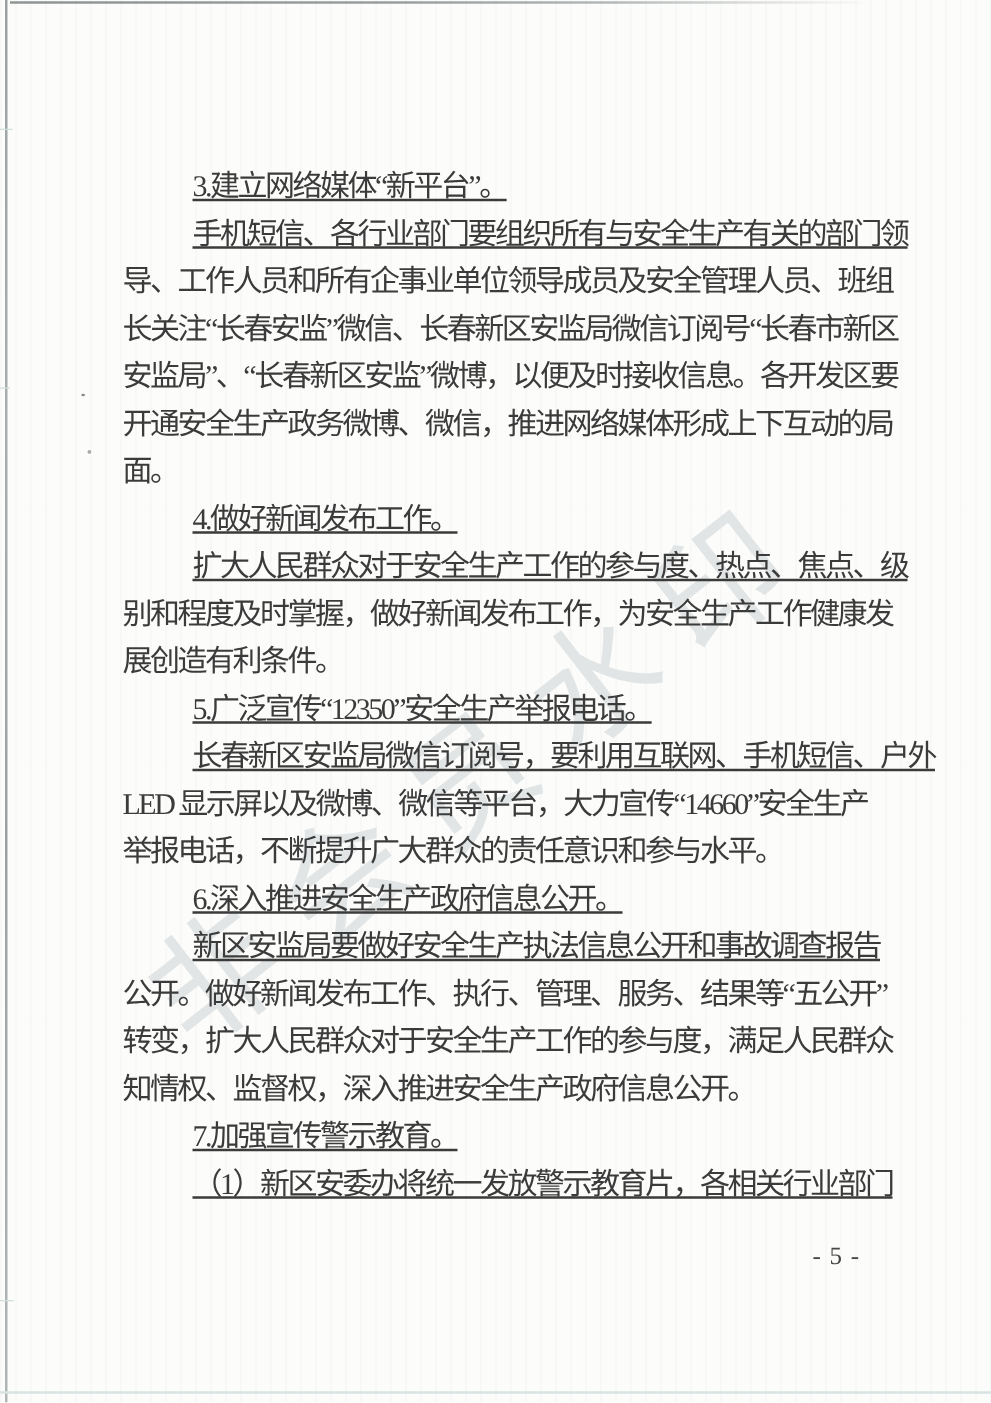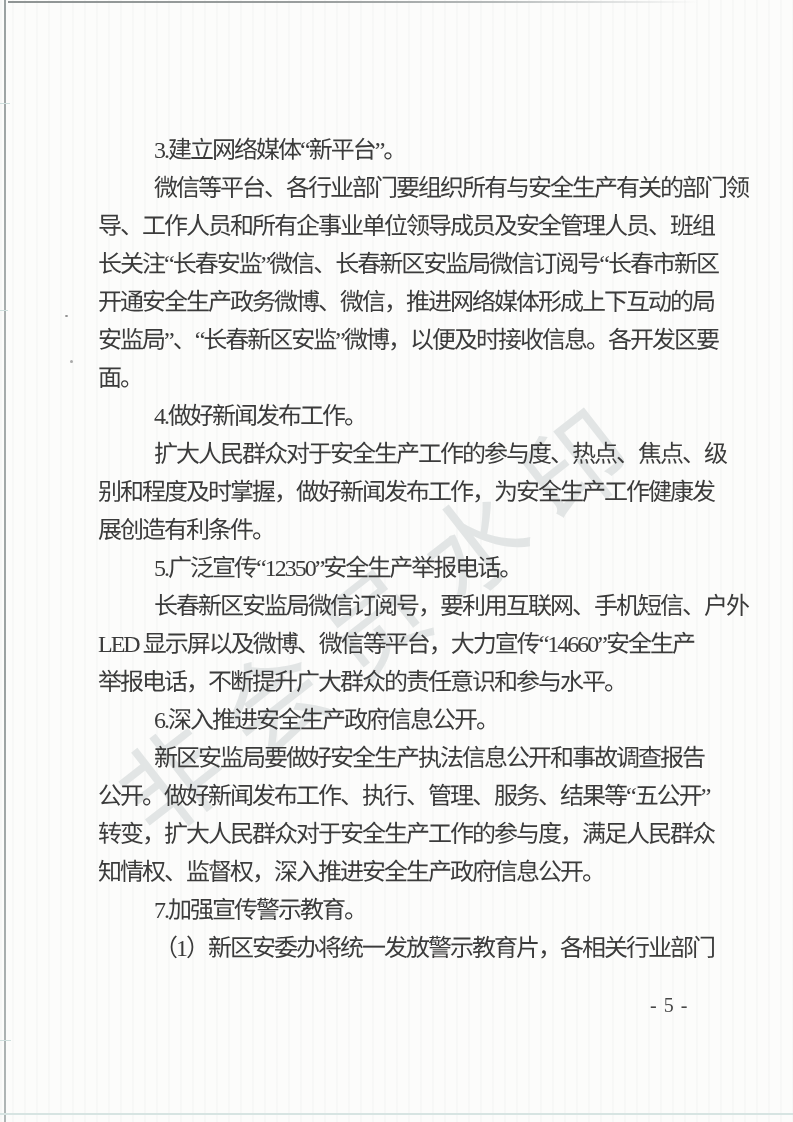--- a/index.html
+++ b/index.html
@@ -51,21 +51,21 @@
   }
   .doc-body{
     position:absolute;left:98px;top:131px;width:640px;z-index:2;
     color:#3b3b3b;
   }
   .doc-line{
     height:38px;line-height:38px;
     font-size:24px;letter-spacing:-2px;
     white-space:nowrap;
   }
-  .doc-line.indent{padding-left:56px;}
+  .doc-line.indent{padding-left:56px;text-decoration:underline;}
   .page-number{
     position:absolute;left:650px;top:988px;z-index:2;
     font-size:20px;letter-spacing:1px;color:#474747;
     line-height:34px;
   }
 </style>
 </head>
 <body>
 
 <div class="scan-page">
@@ -76,25 +76,25 @@
   <div class="edge-tick tick-2"></div>
   <div class="edge-tick tick-3"></div>
   <div class="speck speck-1"></div>
   <div class="speck speck-2"></div>
   <div class="speck speck-3"></div>
 
   <div class="watermark">非会员水印</div>
 
   <main class="doc-body" id="doc-body">
       <div class="doc-line indent">3.建立网络媒体“新平台”。</div>
-      <div class="doc-line indent">微信等平台、各行业部门要组织所有与安全生产有关的部门领</div>
+      <div class="doc-line indent">手机短信、各行业部门要组织所有与安全生产有关的部门领</div>
       <div class="doc-line">导、工作人员和所有企事业单位领导成员及安全管理人员、班组</div>
       <div class="doc-line">长关注“长春安监”微信、长春新区安监局微信订阅号“长春市新区</div>
+      <div class="doc-line">安监局”、“长春新区安监”微博，以便及时接收信息。各开发区要</div>
       <div class="doc-line">开通安全生产政务微博、微信，推进网络媒体形成上下互动的局</div>
-      <div class="doc-line">安监局”、“长春新区安监”微博，以便及时接收信息。各开发区要</div>
       <div class="doc-line">面。</div>
       <div class="doc-line indent">4.做好新闻发布工作。</div>
       <div class="doc-line indent">扩大人民群众对于安全生产工作的参与度、热点、焦点、级</div>
       <div class="doc-line">别和程度及时掌握，做好新闻发布工作，为安全生产工作健康发</div>
       <div class="doc-line">展创造有利条件。</div>
       <div class="doc-line indent">5.广泛宣传“12350”安全生产举报电话。</div>
       <div class="doc-line indent">长春新区安监局微信订阅号，要利用互联网、手机短信、户外</div>
       <div class="doc-line">LED 显示屏以及微博、微信等平台，大力宣传“14660”安全生产</div>
       <div class="doc-line">举报电话，不断提升广大群众的责任意识和参与水平。</div>
       <div class="doc-line indent">6.深入推进安全生产政府信息公开。</div>

